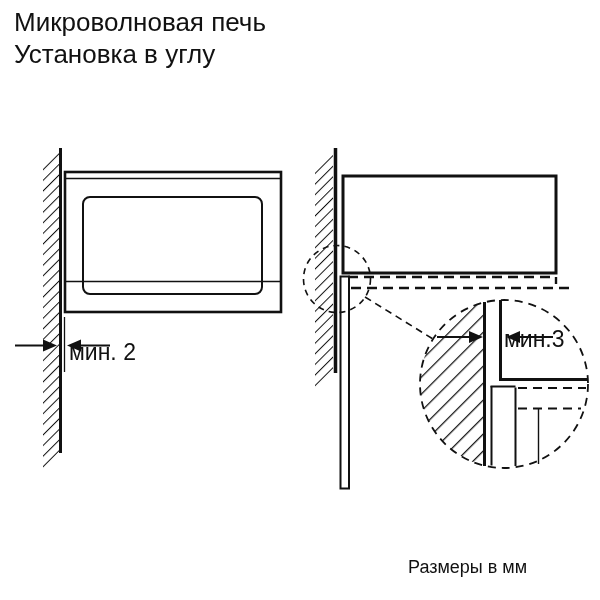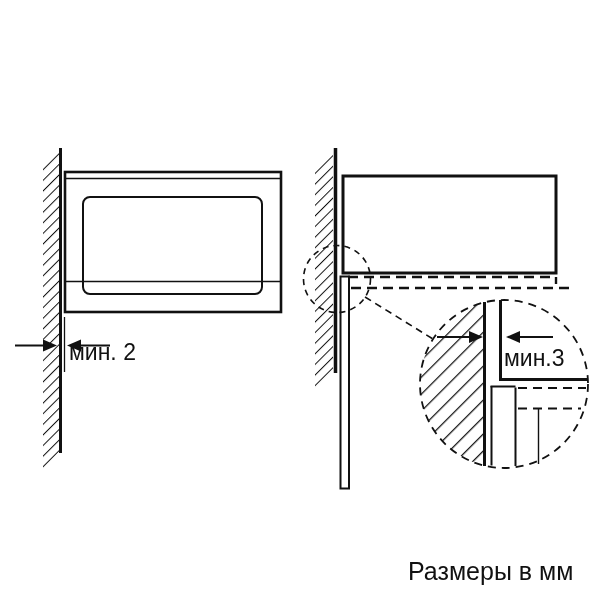--- a/index.html
+++ b/index.html
@@ -4,22 +4,22 @@
 <style>
   html,body{margin:0;padding:0;background:#fff;}
   .screen{
     position:relative;width:600px;height:600px;background:#ffffff;
     font-family:"Liberation Sans",sans-serif;color:#111;overflow:hidden;
   }
   .drawing{position:absolute;left:0;top:0;width:600px;height:600px;}
   .label{position:absolute;white-space:nowrap;color:#111;}
   .title{left:14px;top:6px;font-size:26px;line-height:32px;}
   .dim-front{left:69px;top:339px;font-size:23px;}
-  .dim-detail{left:504px;top:345px;font-size:23px;}
-  .units{left:408px;top:557px;font-size:25px;}
+  .dim-detail{left:504px;top:326px;font-size:23px;}
+  .units{left:408px;top:557px;font-size:18px;}
 </style>
 </head>
 <body>
 
 <div class="screen">
 
   <svg class="drawing" viewBox="0 0 600 600" xmlns="http://www.w3.org/2000/svg">
     <defs>
       <pattern id="hatchS" patternUnits="userSpaceOnUse" width="7.5" height="7.5" patternTransform="rotate(45)">
         <line x1="0" y1="0" x2="0" y2="7.5" stroke="#111" stroke-width="2"></line>
@@ -96,20 +96,22 @@
           <polygon points="483,337 469,331 469,343" fill="#111"></polygon>
           <polygon points="506,337 520,331 520,343" fill="#111"></polygon>
           <line x1="518" y1="337" x2="553" y2="337" stroke="#111" stroke-width="2"></line>
         </g>
         <circle cx="504" cy="384" r="84" fill="none" stroke="#111" stroke-width="1.8" stroke-dasharray="8 6"></circle>
       </g>
     </g>
   </svg>
 
   <div class="label title">
+    <div>Микроволновая печь</div>
+    <div>Установка в углу</div>
   </div>
 
   <div class="label dim-front">мин. 2</div>
 
   <div class="label dim-detail">мин.3</div>
 
   <div class="label units">Размеры в мм</div>
 </div>
 
 </body></html>

